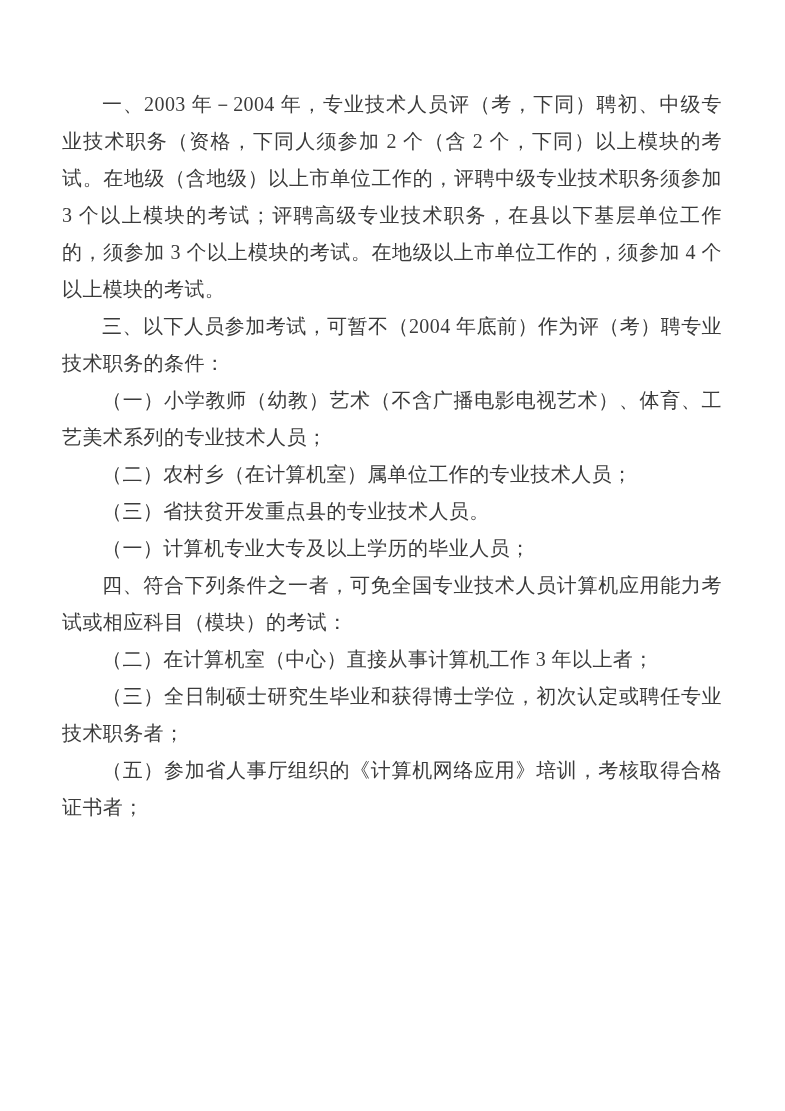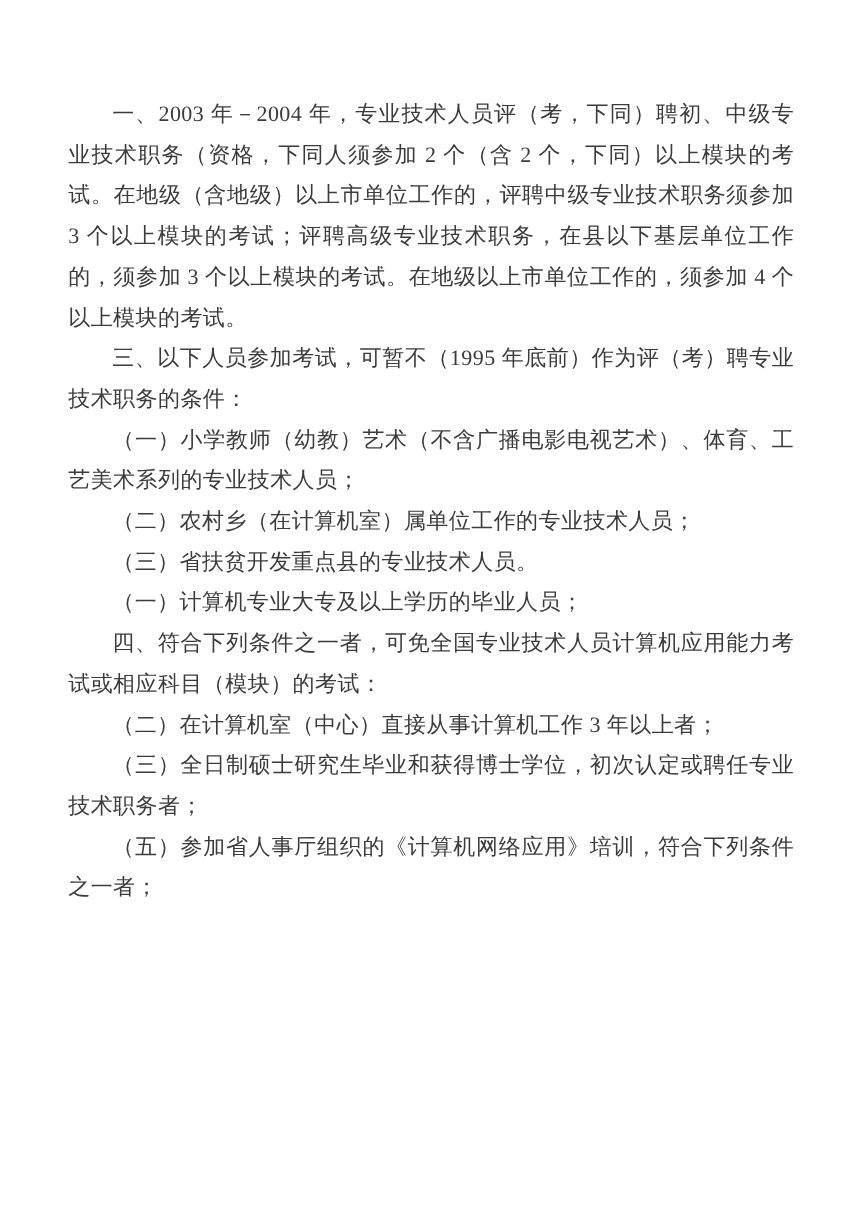--- a/index.html
+++ b/index.html
@@ -42,24 +42,24 @@
     letter-spacing: 1px;
     color: #ec4899;
   }
 </style>
 </head>
 <body>
 
 <div class="page">
   <div class="content">
     <p>一、2003 年－2004 年，专业技术人员评（考，下同）聘初、中级专业技术职务（资格，下同人须参加 2 个（含 2 个，下同）以上模块的考试。在地级（含地级）以上市单位工作的，评聘中级专业技术职务须参加 3 个以上模块的考试；评聘高级专业技术职务，在县以下基层单位工作的，须参加 3 个以上模块的考试。在地级以上市单位工作的，须参加 4 个以上模块的考试。</p>
-    <p>三、以下人员参加考试，可暂不（1995 年底前）作为评（考）聘专业技术职务的条件：</p>
+    <p>三、以下人员参加考试，可暂不（2004 年底前）作为评（考）聘专业技术职务的条件：</p>
     <p>（一）小学教师（幼教）艺术（不含广播电影电视艺术）、体育、工艺美术系列的专业技术人员；</p>
     <p>（二）农村乡（在计算机室）属单位工作的专业技术人员；</p>
     <p>（三）省扶贫开发重点县的专业技术人员。</p>
     <p>（一）计算机专业大专及以上学历的毕业人员；</p>
     <p>四、符合下列条件之一者，可免全国专业技术人员计算机应用能力考试或相应科目（模块）的考试：</p>
     <p>（二）在计算机室（中心）直接从事计算机工作 3 年以上者；</p>
     <p>（三）全日制硕士研究生毕业和获得博士学位，初次认定或聘任专业技术职务者；</p>
-    <p>（五）参加省人事厅组织的《计算机网络应用》培训，符合下列条件之一者；</p>
+    <p>（五）参加省人事厅组织的《计算机网络应用》培训，考核取得合格证书者；</p>
   </div>
   <div class="page-number">-11-</div>
 </div>
 
 </body></html>

